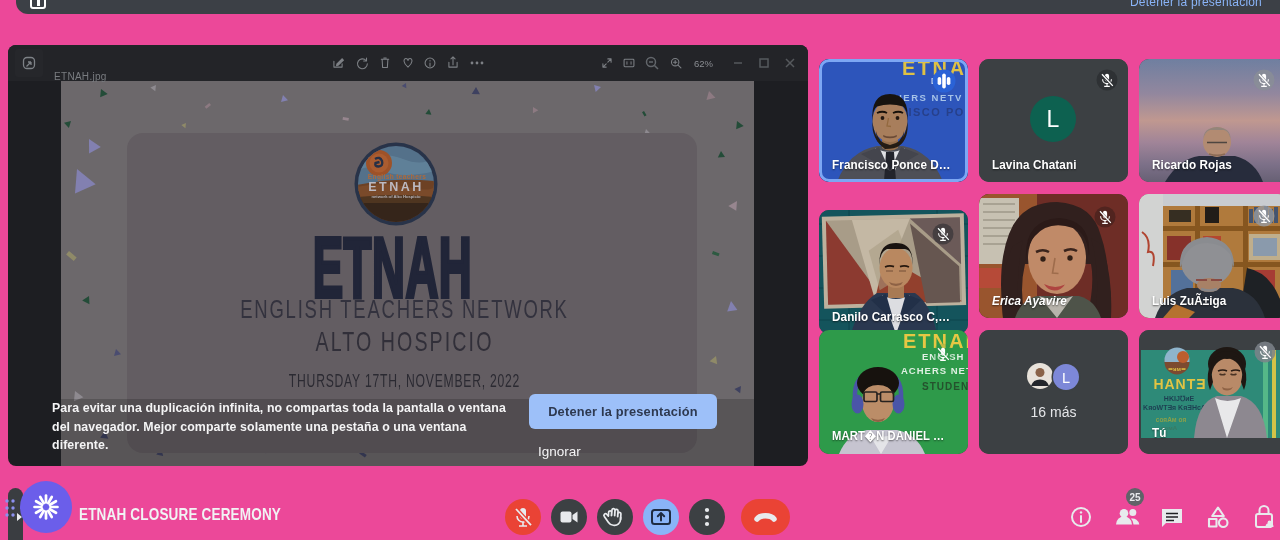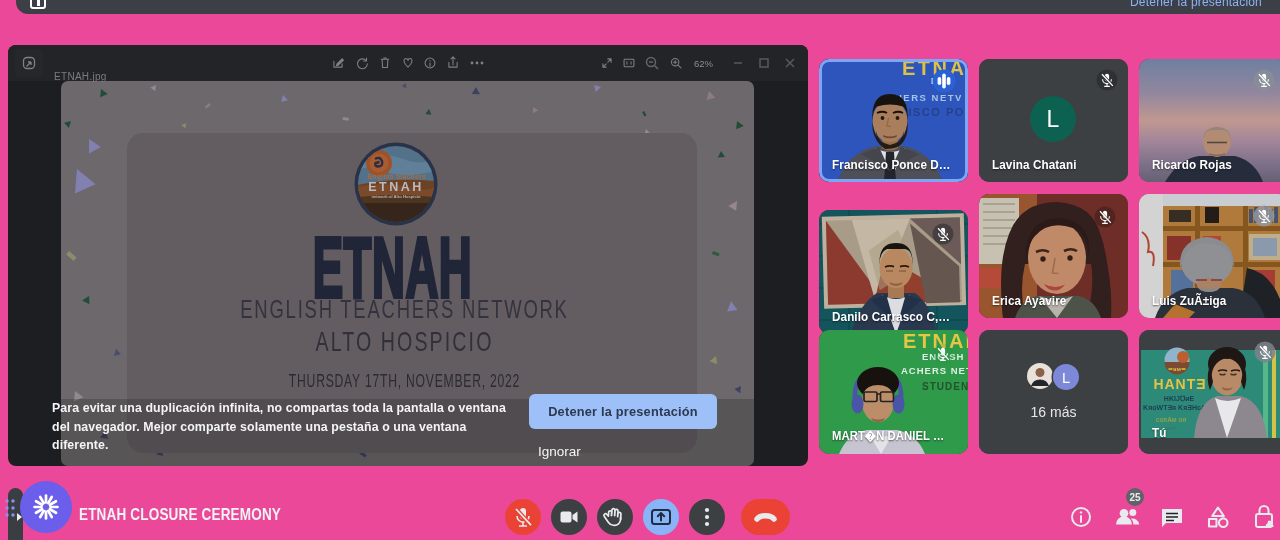--- a/index.html
+++ b/index.html
@@ -15,21 +15,21 @@
     border:2px solid #fff; border-radius:3px; }
   #toast .ticon:after { content:""; position:absolute; left:5px; top:2px; width:2.5px; height:8px; background:#fff; }
   #toast .stopbtn { position:absolute; right:44px; top:17px; color:#8ab4f8;
     font-size:12px; font-weight:500; letter-spacing:.2px; }
 
   
   #share { position:absolute; left:8px; top:45px; width:800px; height:421px;
     border-radius:8px; background:#1d1e22; overflow:hidden; }
   #phead { position:absolute; left:0; top:0; width:800px; height:36px; background:#232428; }
   #phead .fname { position:absolute; left:46px; top:14px; font-size:10px; color:#797c80; letter-spacing:.3px;margin-top:12px; }
-  #slide { position:absolute; left:53px; top:36px; width:693px; height:385px; background:#6c686b; overflow:hidden;border-radius:7px; }
+  #slide { position:absolute; left:53px; top:36px; width:693px; height:385px; background:#6c686b; overflow:hidden; }
   #card { position:absolute; left:66px; top:52px; width:570px; height:320px; background:#635d62; border-radius:16px; }
 
   .sl-title { position:absolute; left:-12px; top:146px; width:687px; text-align:center; line-height:80px;
     font-size:86px; font-weight:700; color:#212538; transform:scaleX(.53); letter-spacing:1px; -webkit-text-stroke:4px #212538; }
   .sl-sub1 { position:absolute; left:0; top:213px; width:687px; text-align:center;
     font-size:26px; font-weight:400; color:#33323e; letter-spacing:2.5px; transform:scaleX(.71); }
   .sl-sub2 { position:absolute; left:0; top:245px; width:687px; text-align:center;
     font-size:28px; font-weight:400; color:#312f39; letter-spacing:3px; transform:scaleX(.70); }
   .sl-date { position:absolute; left:0; top:289px; width:687px; text-align:center;
     font-size:19px; font-weight:400; color:#2b2a32; letter-spacing:1.2px; transform:scaleX(.64); }
@@ -309,21 +309,21 @@
         <rect x="-2.1" y="-6.3" width="4.2" height="7.7" rx="2.1" stroke="none"></rect>
         <path d="M-4.4 -.8 a4.4 4.4 0 0 0 8.8 0" fill="none"></path>
         <path d="M0 3.6 v2.8 M-2.8 6.4 h5.6" fill="none"></path>
         <path d="M-5.4 -6 L5.8 6" stroke="rgba(40,42,48,.55)" stroke-width="3" fill="none"></path>
         <path d="M-5 -5.8 L5.8 5.9" stroke="#fff" stroke-width="1.3" fill="none"></path>
       </g>
           </g>
         </svg>
         <div class="tname" style="">Danilo Carrasco C,…</div>
       </div>
-      <div class="tile" style="left: 979px; top: 194px; height: 124px;">
+      <div class="tile" style="left: 979px; top: 194px; height: 124px; font-style: italic;">
         <svg width="149" height="124" viewBox="0 0 149 124" style="position:absolute;left:0;top:0">
           <rect width="149" height="124" fill="#6e2d26"></rect>
     <rect width="58" height="124" fill="#99552e"></rect>
     <rect x="0" y="4" width="40" height="66" fill="#c7c1b2"></rect>
     <path d="M4 10 h32 M4 18 h32 M4 26 h32 M4 34 h32 M4 42 h32 M4 50 h32" stroke="#9e9889" stroke-width="1.4"></path>
     <rect x="0" y="74" width="26" height="20" fill="#b64a38"></rect>
     <path d="M24 124 Q 18 70 30 40 Q 42 8 78 8 Q 114 10 122 42 Q 132 70 130 124 L 108 124 Q 116 90 112 70 L 46 70 Q 40 95 46 124 Z" fill="#31201e"></path>
     <ellipse cx="78" cy="64" rx="29" ry="36" fill="#c08a68"></ellipse>
     <path d="M47 68 Q 44 26 80 24 Q 113 26 110 62 Q 108 38 94 34 Q 70 26 56 42 Q 48 50 47 68 Z" fill="#2b1a18"></path>
     <path d="M24 124 Q 20 80 34 52 L 44 46 Q 36 80 40 124 Z" fill="#31201e"></path>

